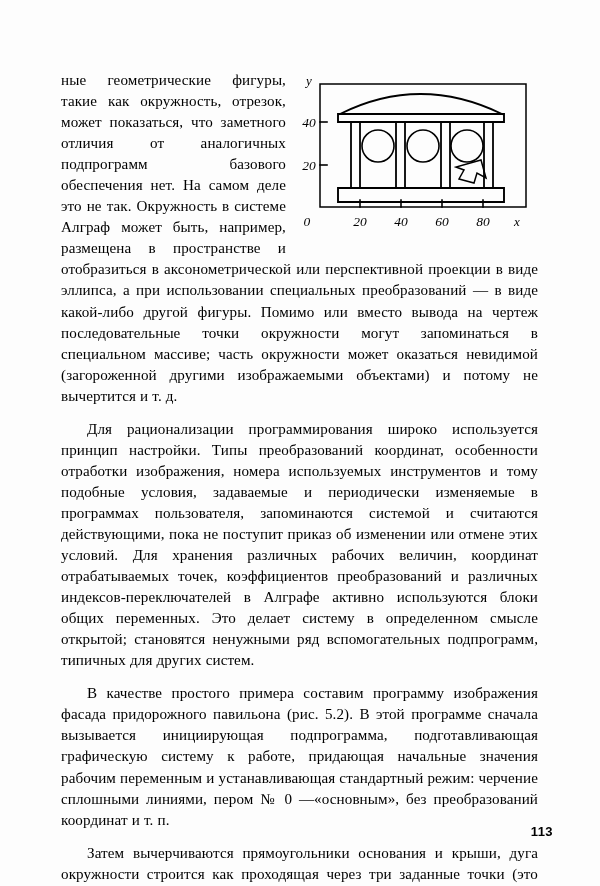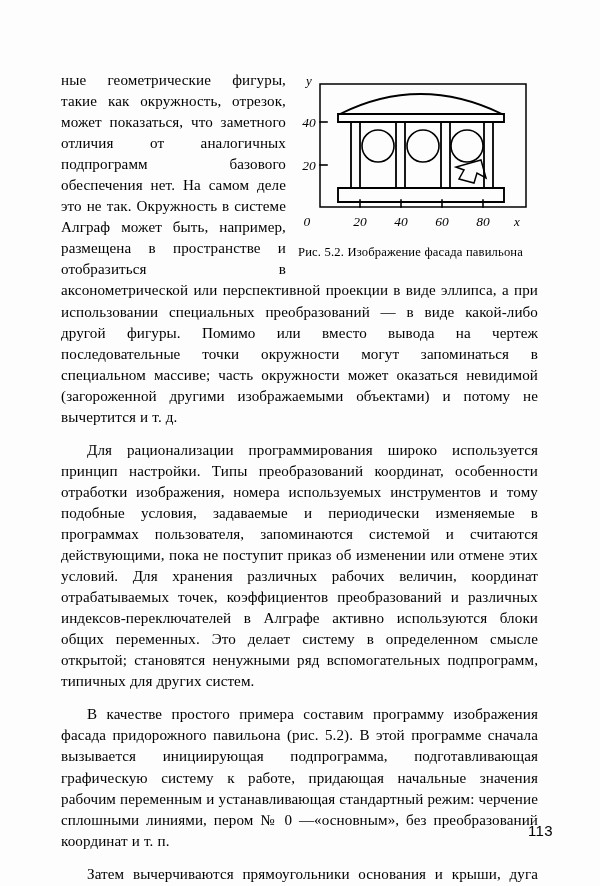--- a/index.html
+++ b/index.html
@@ -69,22 +69,22 @@
     letter-spacing: 0.15px;
     width: 248px;
   }
 
   
   .page-number {
     position: absolute;
     right: 47px;
     bottom: 47px;
     font-family: "Liberation Sans", sans-serif;
-    font-size: 15px;
-    font-weight: normal;
+    font-size: 13px;
+    font-weight: bold;
     letter-spacing: 0.4px;
   }
 </style>
 </head>
 <body>
 
 <div class="page">
 
   <div class="text-col">
 
@@ -129,21 +129,20 @@
             <text x="11" y="67">40</text>
             <text x="11" y="110">20</text>
             <text x="9" y="166">0</text>
             <text x="62" y="166">20</text>
             <text x="103" y="166">40</text>
             <text x="144" y="166">60</text>
             <text x="185" y="166">80</text>
           </g>
         </svg>
       </div>
-      <div class="fig-caption">Рис. 5.2. Изображение фасада павильона</div>
     </div>
 
     <p class="para no-indent">ные геометрические фигуры, такие как окружность, отрезок, может показаться, что заметного отличия от аналогичных подпрограмм базового обеспечения нет. На самом деле это не так. Окружность в системе Алграф может быть, например, размещена в пространстве и отобразиться в аксонометрической или перспективной проекции в виде эллипса, а при использовании специальных преобразований — в виде какой-либо другой фигуры. Помимо или вместо вывода на чертеж последовательные точки окружности могут запоминаться в специальном массиве; часть окружности может оказаться невидимой (загороженной другими изображаемыми объектами) и потому не вычертится и т. д.</p>
     <p class="para">Для рационализации программирования широко используется принцип настройки. Типы преобразований координат, особенности отработки изображения, номера используемых инструментов и тому подобные условия, задаваемые и периодически изменяемые в программах пользователя, запоминаются системой и считаются действующими, пока не поступит приказ об изменении или отмене этих условий. Для хранения различных рабочих величин, координат отрабатываемых точек, коэффициентов преобразований и различных индексов-переключателей в Алграфе активно используются блоки общих переменных. Это делает систему в определенном смысле открытой; становятся ненужными ряд вспомогательных подпрограмм, типичных для других систем.</p>
     <p class="para">В качестве простого примера составим программу изображения фасада придорожного павильона (рис. 5.2). В этой программе сначала вызывается инициирующая подпрограмма, подготавливающая графическую систему к работе, придающая начальные значения рабочим переменным и устанавливающая стандартный режим: черчение сплошными линиями, пером № 0 —«основным», без преобразований координат и т. п.</p>
     <p class="para">Затем вычерчиваются прямоугольники основания и крыши, дуга окружности строится как проходящая через три заданные точки (это один из примерно 20 способов построения окружностей или их дуг). Далее для вычерчивания повторяющихся элементов (колонны, круглых окон) организуется цикл и подключаются преобразования координат. В «теле цикла» описаны одна левая колонна и левое окно. При первом проходе цикла эти первые элементы вычерчиваются при тождественном преобразовании, коэффи-</p>
   </div>
 
   <div class="page-number">113</div>
 

